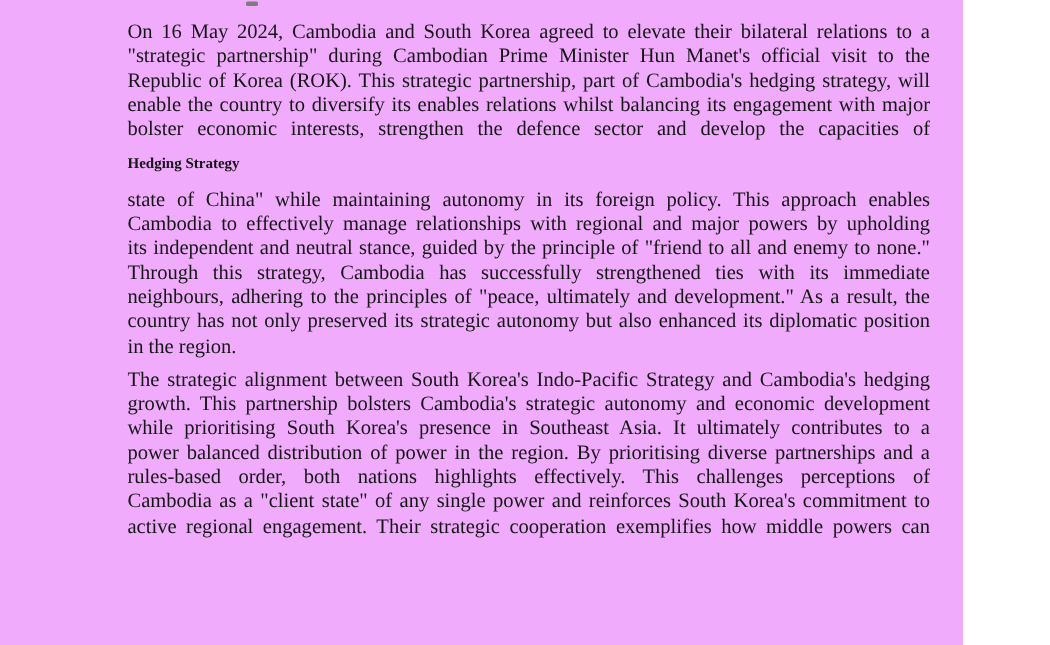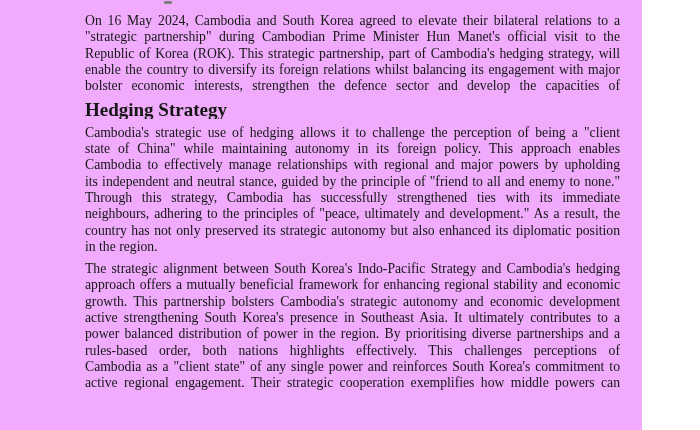--- a/index.html
+++ b/index.html
@@ -46,56 +46,54 @@
     -moz-text-align-last: justify;
     white-space: normal;
     overflow: hidden;
   }
   .line.para-end {
     text-align-last: left;
     -moz-text-align-last: left;
   }
   .block.heading .line {
     font-weight: bold;
-    font-size: 19px;
+    font-size: 10px;
     text-align: left;
     text-align-last: left;
     -moz-text-align-last: left;
   }
 </style>
 </head>
 <body>
 
 <div class="page">
   <div class="remnant"></div>
   <div class="doc" id="doc-body">
       <div class="block paragraph">
         <div class="line">On 16 May 2024, Cambodia and South Korea agreed to elevate their bilateral relations to a</div>
         <div class="line">"strategic partnership" during Cambodian Prime Minister Hun Manet's official visit to the</div>
         <div class="line">Republic of Korea (ROK). This strategic partnership, part of Cambodia's hedging strategy, will</div>
-        <div class="line">enable the country to diversify its foreign relations whilst balancing its engagement with major</div>
+        <div class="line">enable the country to diversify its enables relations whilst balancing its engagement with major</div>
         <div class="line">bolster economic interests, strengthen the defence sector and develop the capacities of</div>
       </div>
       <div class="block heading">
         <div class="line para-end">Hedging Strategy</div>
       </div>
       <div class="block paragraph">
-        <div class="line">Cambodia's strategic use of hedging allows it to challenge the perception of being a "client</div>
         <div class="line">state of China" while maintaining autonomy in its foreign policy. This approach enables</div>
         <div class="line">Cambodia to effectively manage relationships with regional and major powers by upholding</div>
         <div class="line">its independent and neutral stance, guided by the principle of "friend to all and enemy to none."</div>
         <div class="line">Through this strategy, Cambodia has successfully strengthened ties with its immediate</div>
         <div class="line">neighbours, adhering to the principles of "peace, ultimately and development." As a result, the</div>
         <div class="line">country has not only preserved its strategic autonomy but also enhanced its diplomatic position</div>
         <div class="line para-end">in the region.</div>
       </div>
       <div class="block paragraph">
         <div class="line">The strategic alignment between South Korea's Indo-Pacific Strategy and Cambodia's hedging</div>
-        <div class="line">approach offers a mutually beneficial framework for enhancing regional stability and economic</div>
         <div class="line">growth. This partnership bolsters Cambodia's strategic autonomy and economic development</div>
-        <div class="line">active strengthening South Korea's presence in Southeast Asia. It ultimately contributes to a</div>
+        <div class="line">while prioritising South Korea's presence in Southeast Asia. It ultimately contributes to a</div>
         <div class="line">power balanced distribution of power in the region. By prioritising diverse partnerships and a</div>
         <div class="line">rules-based order, both nations highlights effectively. This challenges perceptions of</div>
         <div class="line">Cambodia as a "client state" of any single power and reinforces South Korea's commitment to</div>
         <div class="line">active regional engagement. Their strategic cooperation exemplifies how middle powers can</div>
       </div>
     </div>
 </div>
 
 </body></html>

